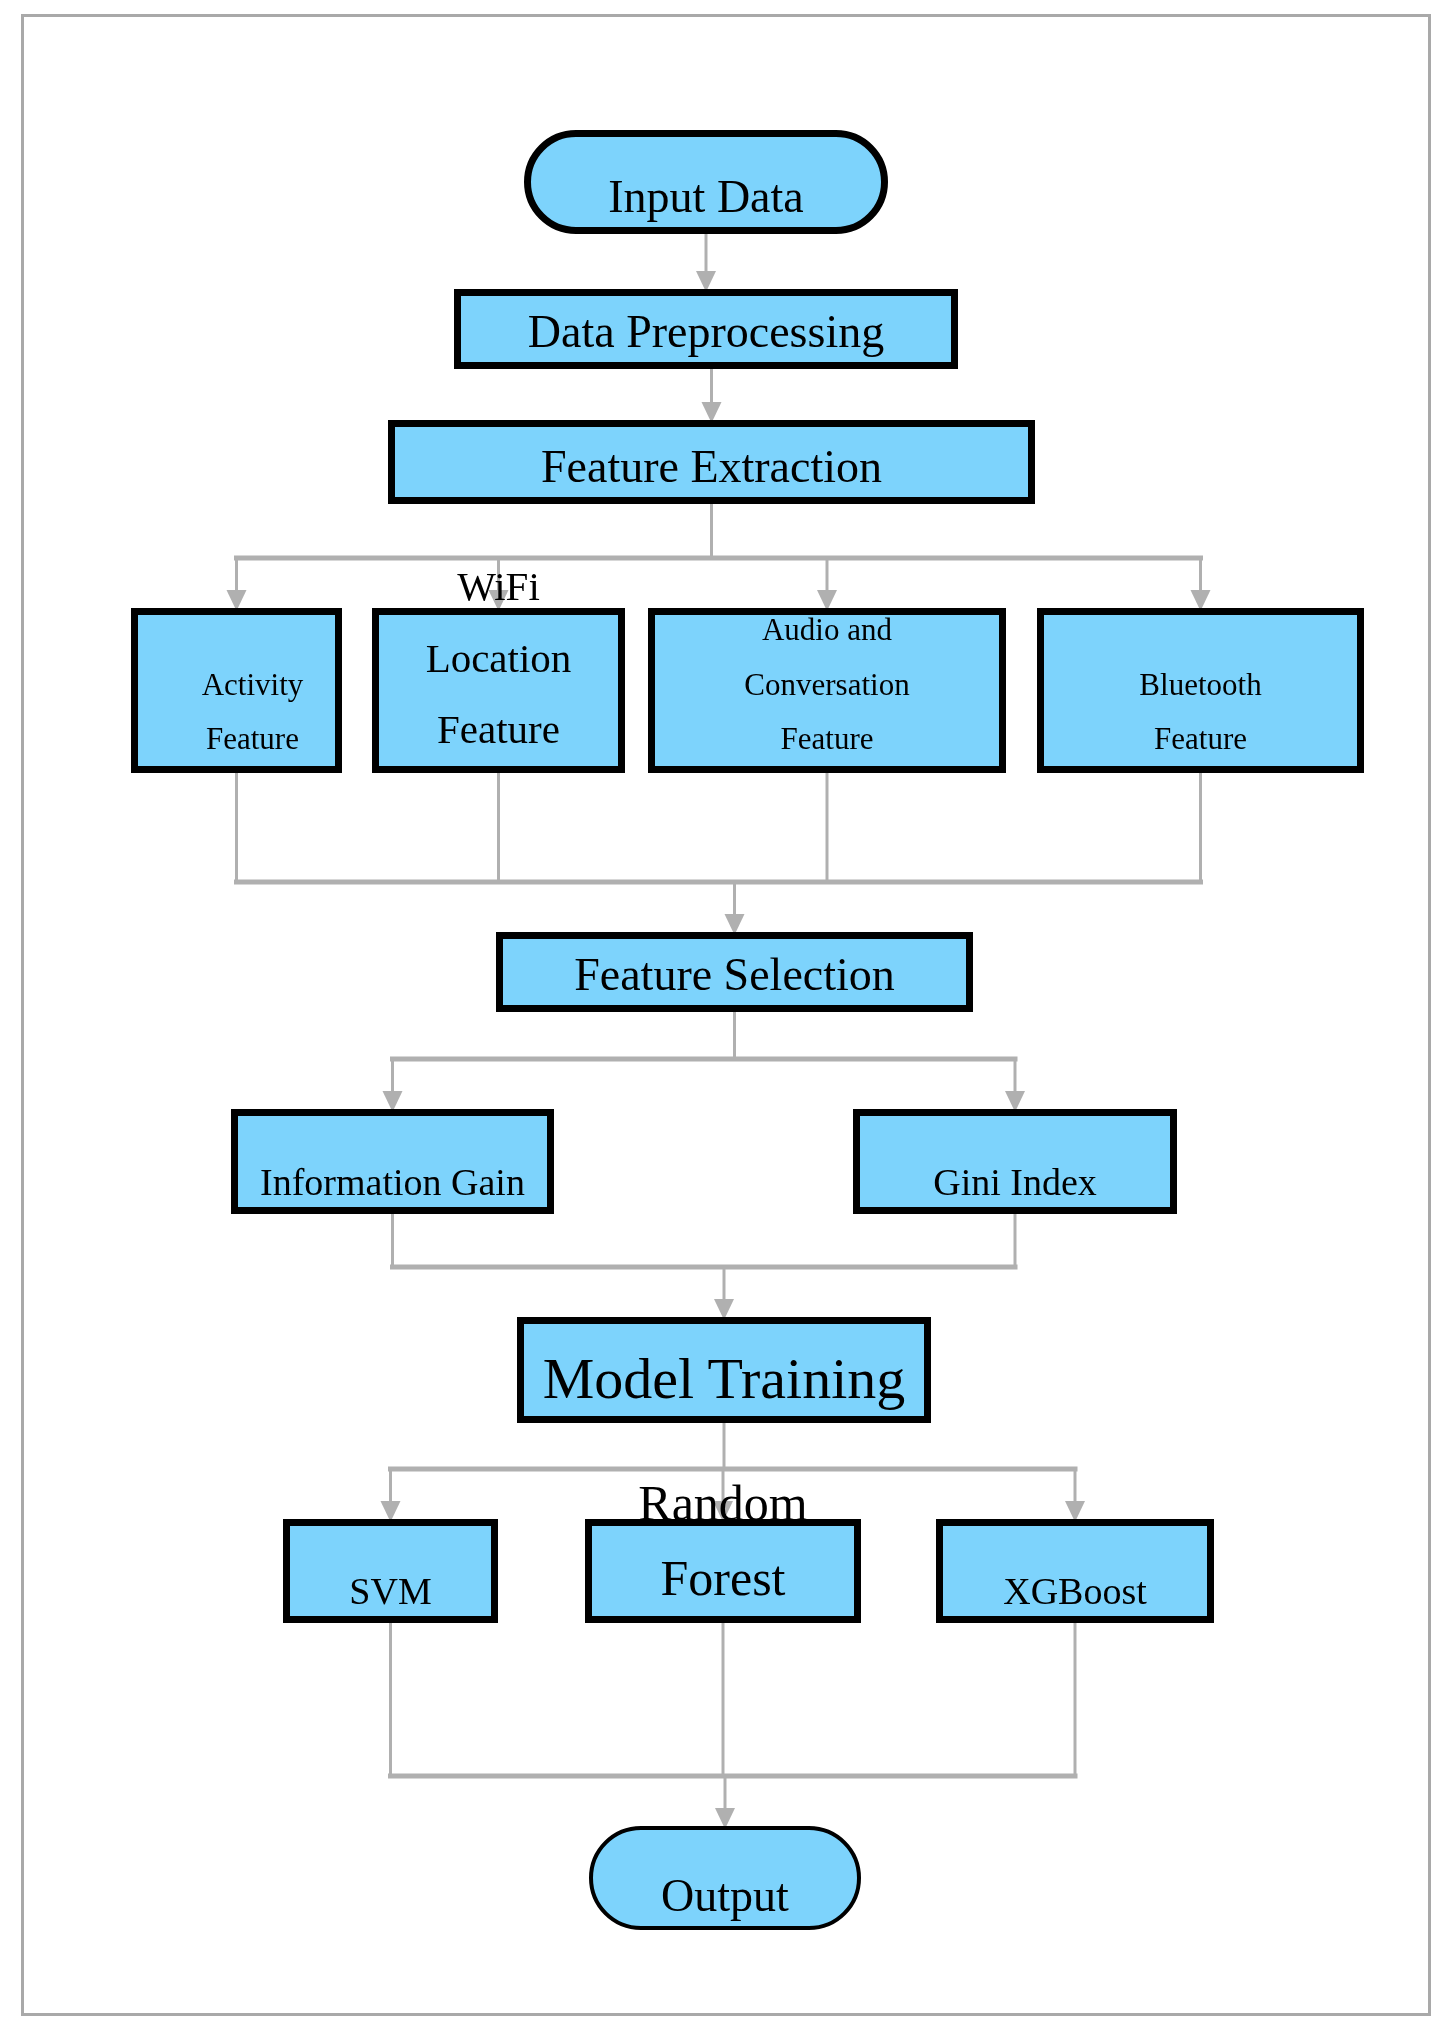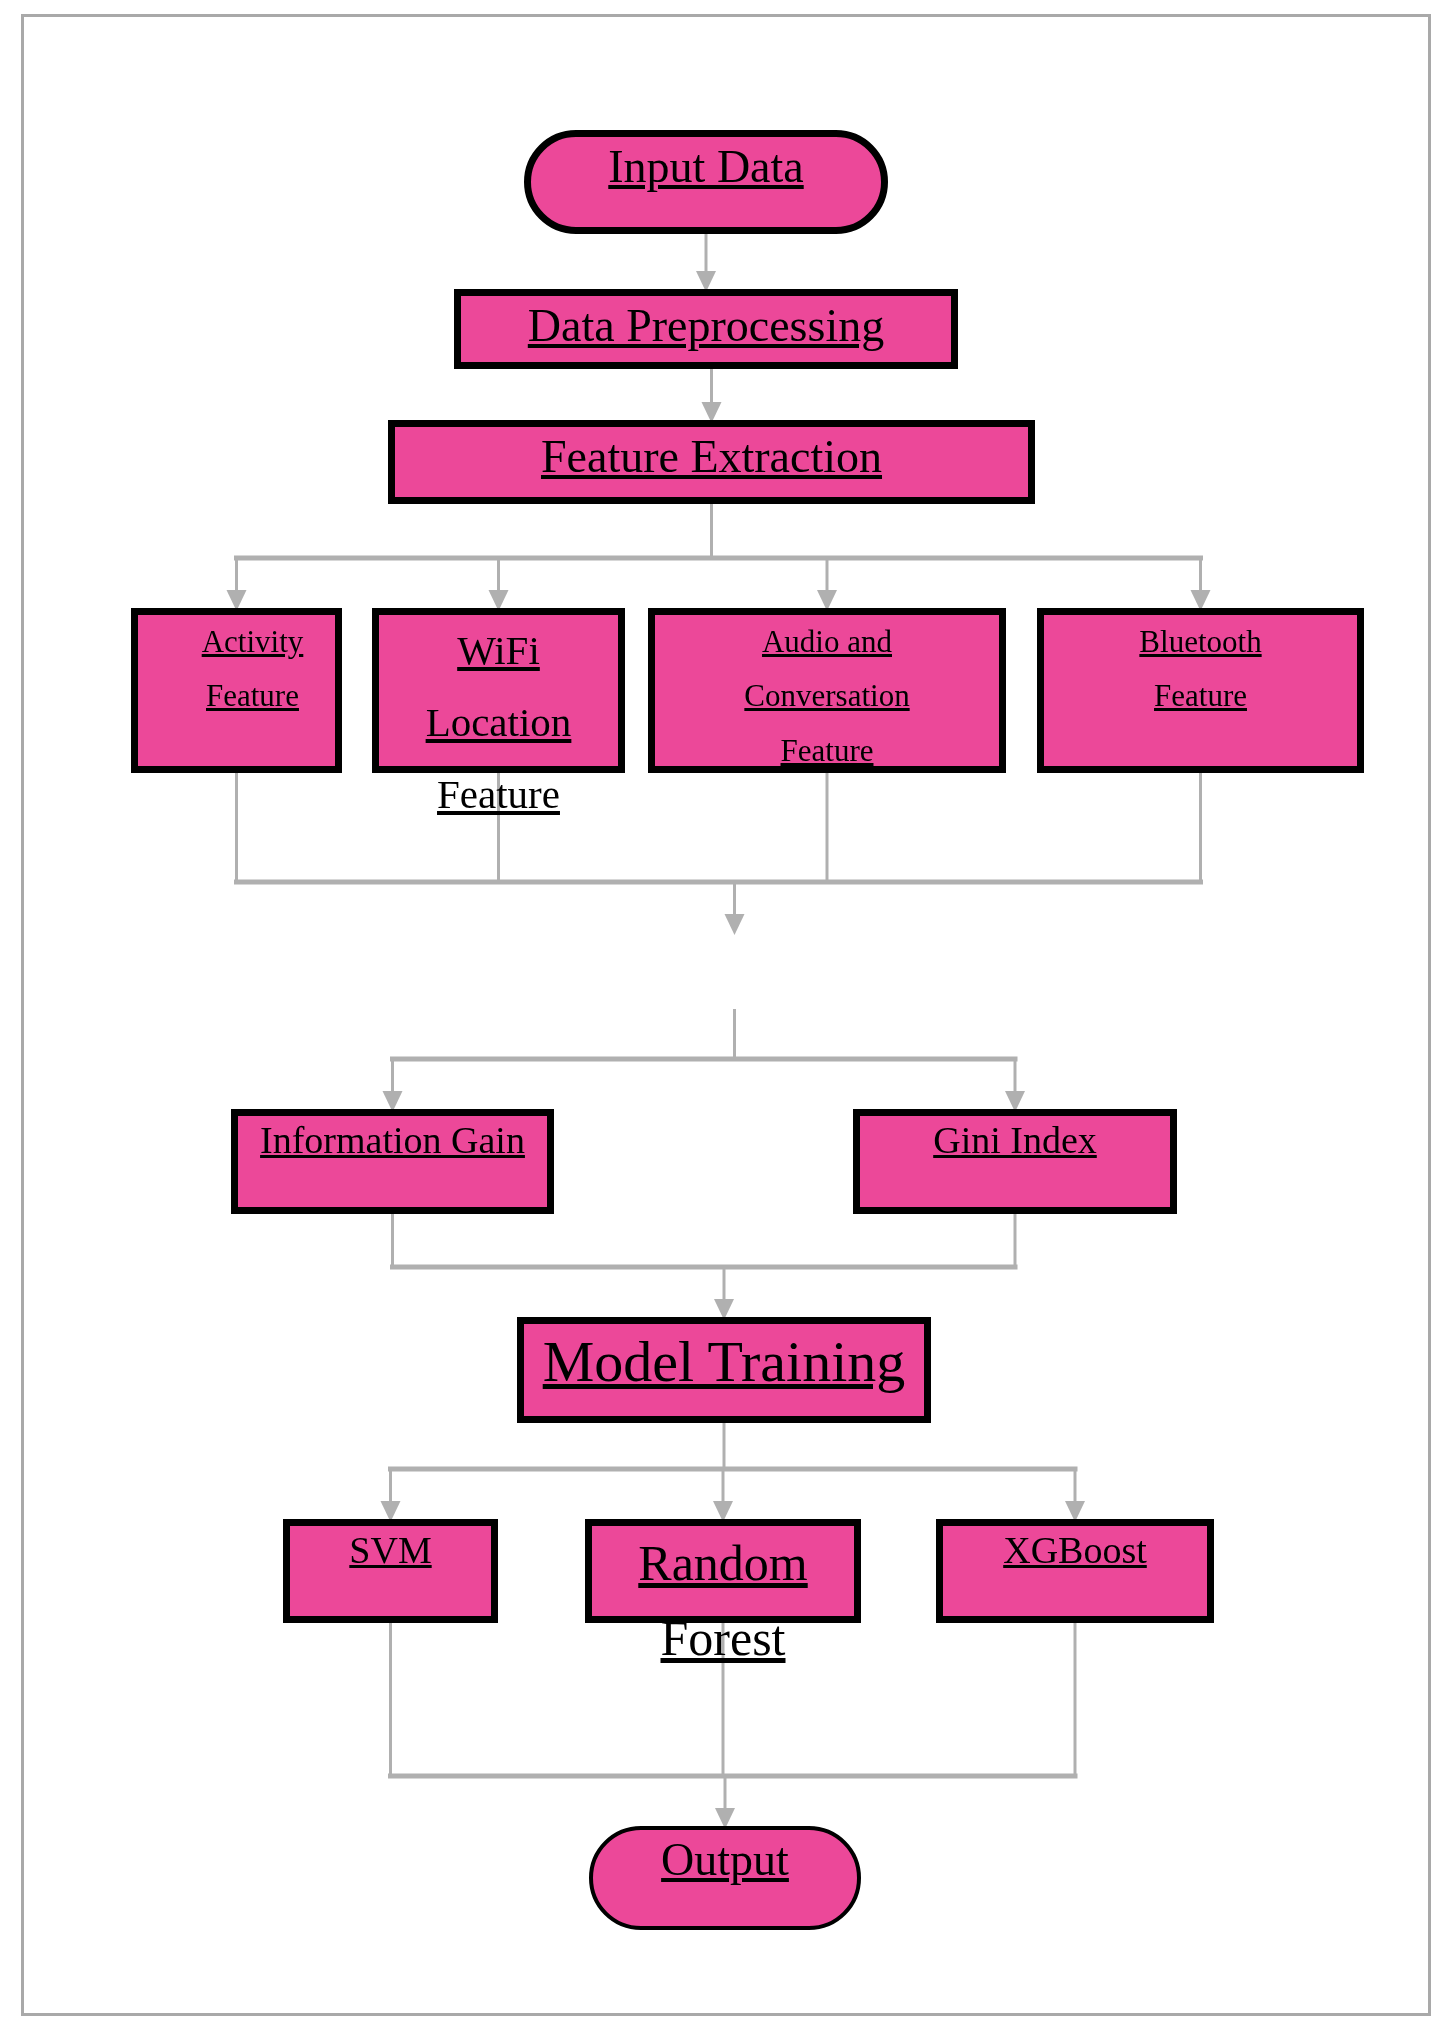--- a/index.html
+++ b/index.html
@@ -18,29 +18,28 @@
     border:3px solid #a9a9a9;
     box-sizing:border-box;
   }
   #connectors{
     position:absolute;left:0;top:0;
     pointer-events:none;
   }
   .node{
     position:absolute;
     box-sizing:border-box;
-    background:#ec4899;
+    background:#7dd3fc;
     border:7px solid #000;
     display:flex;
-    align-items:flex-start;
+    align-items:flex-end;
     justify-content:center;
     text-align:center;
     white-space:pre-line;
     line-height:1.3;
-    text-decoration:underline;
   }
   .stadium{border-radius:60px;}
   
   #n-input   {left:524px;top:130px;width:364px;height:104px;font-size:46px;}
   #n-prep    {left:454px;top:289px;width:504px;height:80px; font-size:46px;}
   #n-extract {left:388px;top:420px;width:647px;height:84px; font-size:46px;}
   #n-activity{left:131px;top:608px;width:211px;height:165px;font-size:31px;line-height:1.75;padding-left:32px;}
   #n-wifi    {left:372px;top:608px;width:253px;height:165px;font-size:41px;line-height:1.75;}
   #n-audio   {left:648px;top:608px;width:358px;height:165px;font-size:31px;line-height:1.75;}
   #n-blue    {left:1037px;top:608px;width:327px;height:165px;font-size:31px;line-height:1.75;}
@@ -135,20 +134,23 @@
     <span>Audio and
 Conversation
 Feature</span>
   </div>
 
   <div class="node" id="n-blue" style="border-color: rgb(0, 0, 0);">
     <span>Bluetooth
 Feature</span>
   </div>
 
+  <div class="node" id="n-select" style="border-color: rgb(0, 0, 0);">
+    <span>Feature Selection</span>
+  </div>
 
   <div class="node" id="n-gini" style="border-color: rgb(0, 0, 0);">
     <span>Gini Index</span>
   </div>
 
   <div class="node" id="n-ig" style="border-color: rgb(0, 0, 0);">
     <span>Information Gain</span>
   </div>
 
   <div class="node" id="n-train" style="border-color: rgb(0, 0, 0);">

